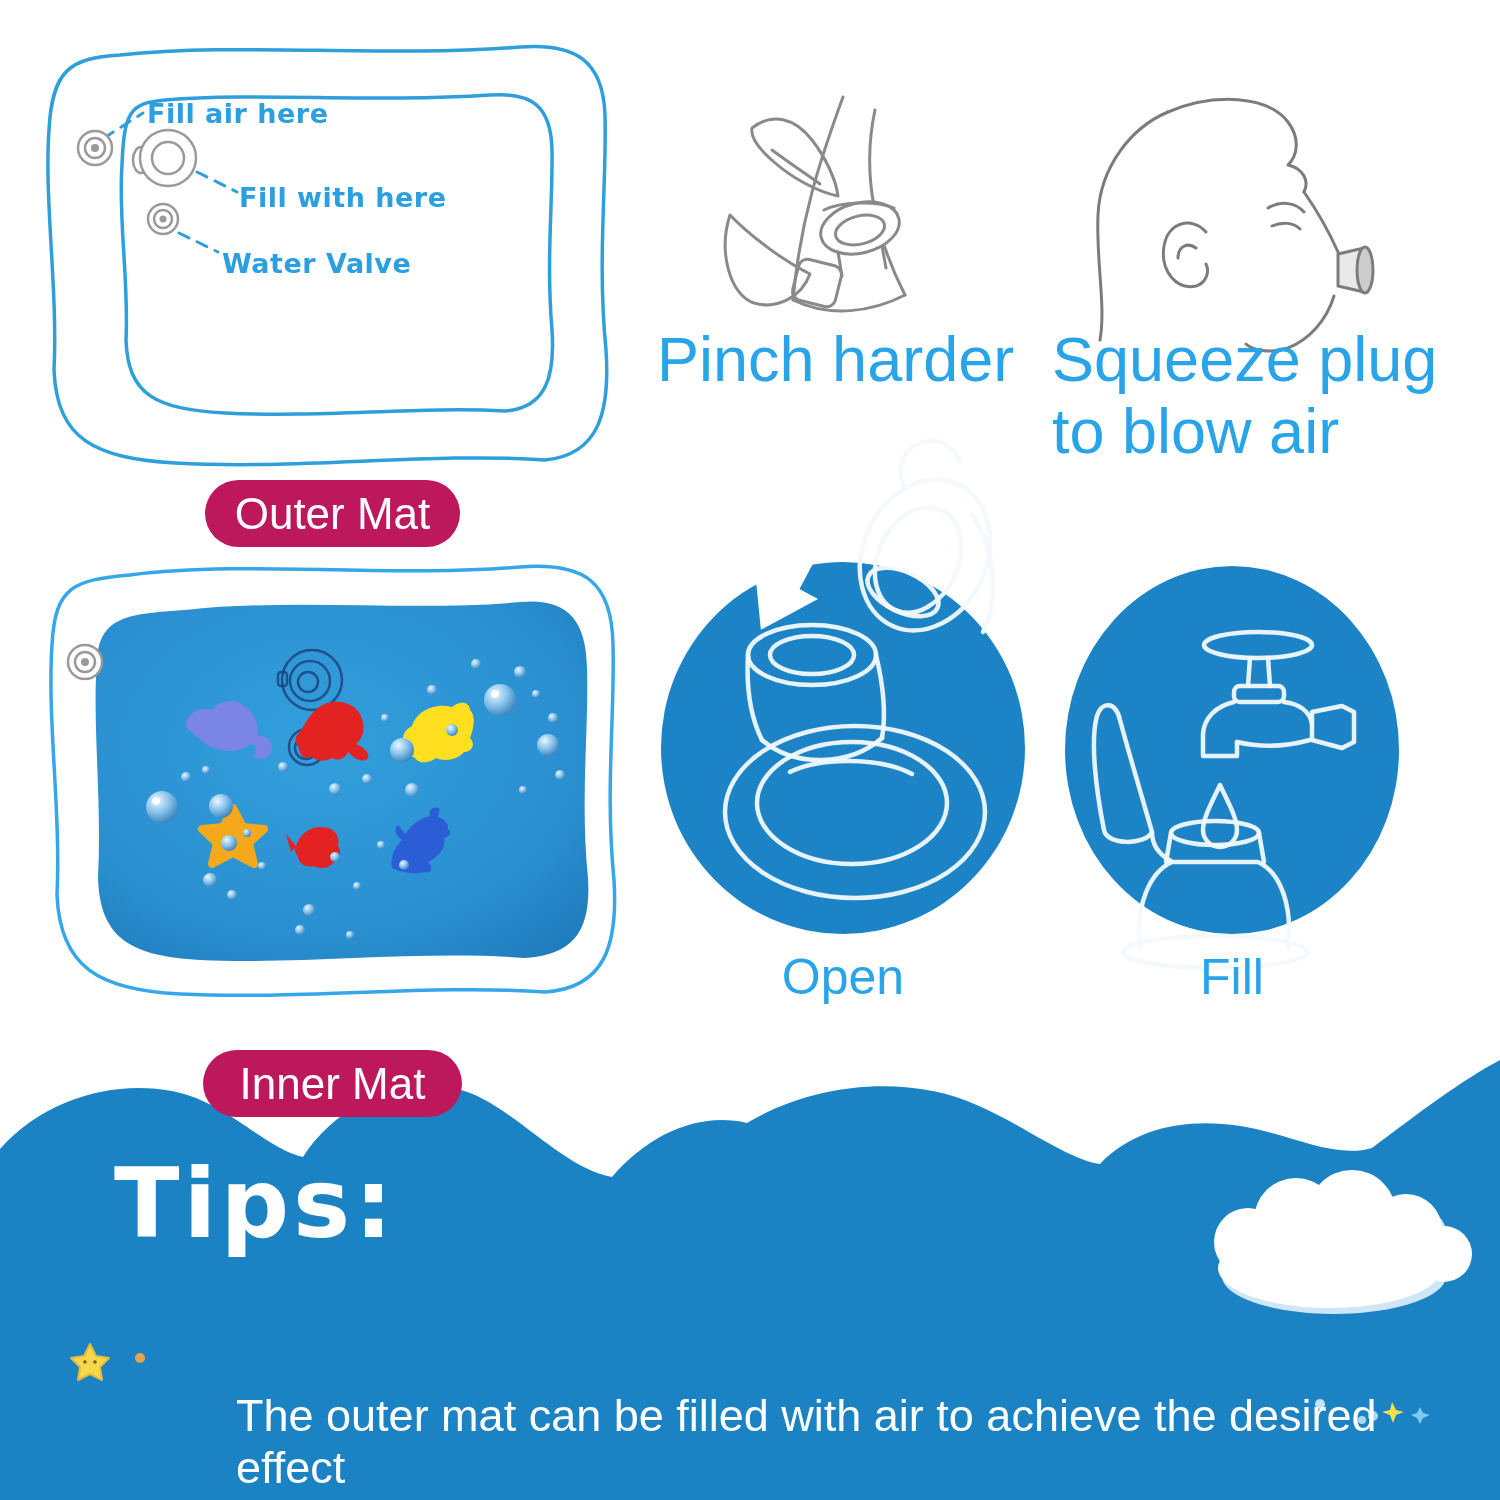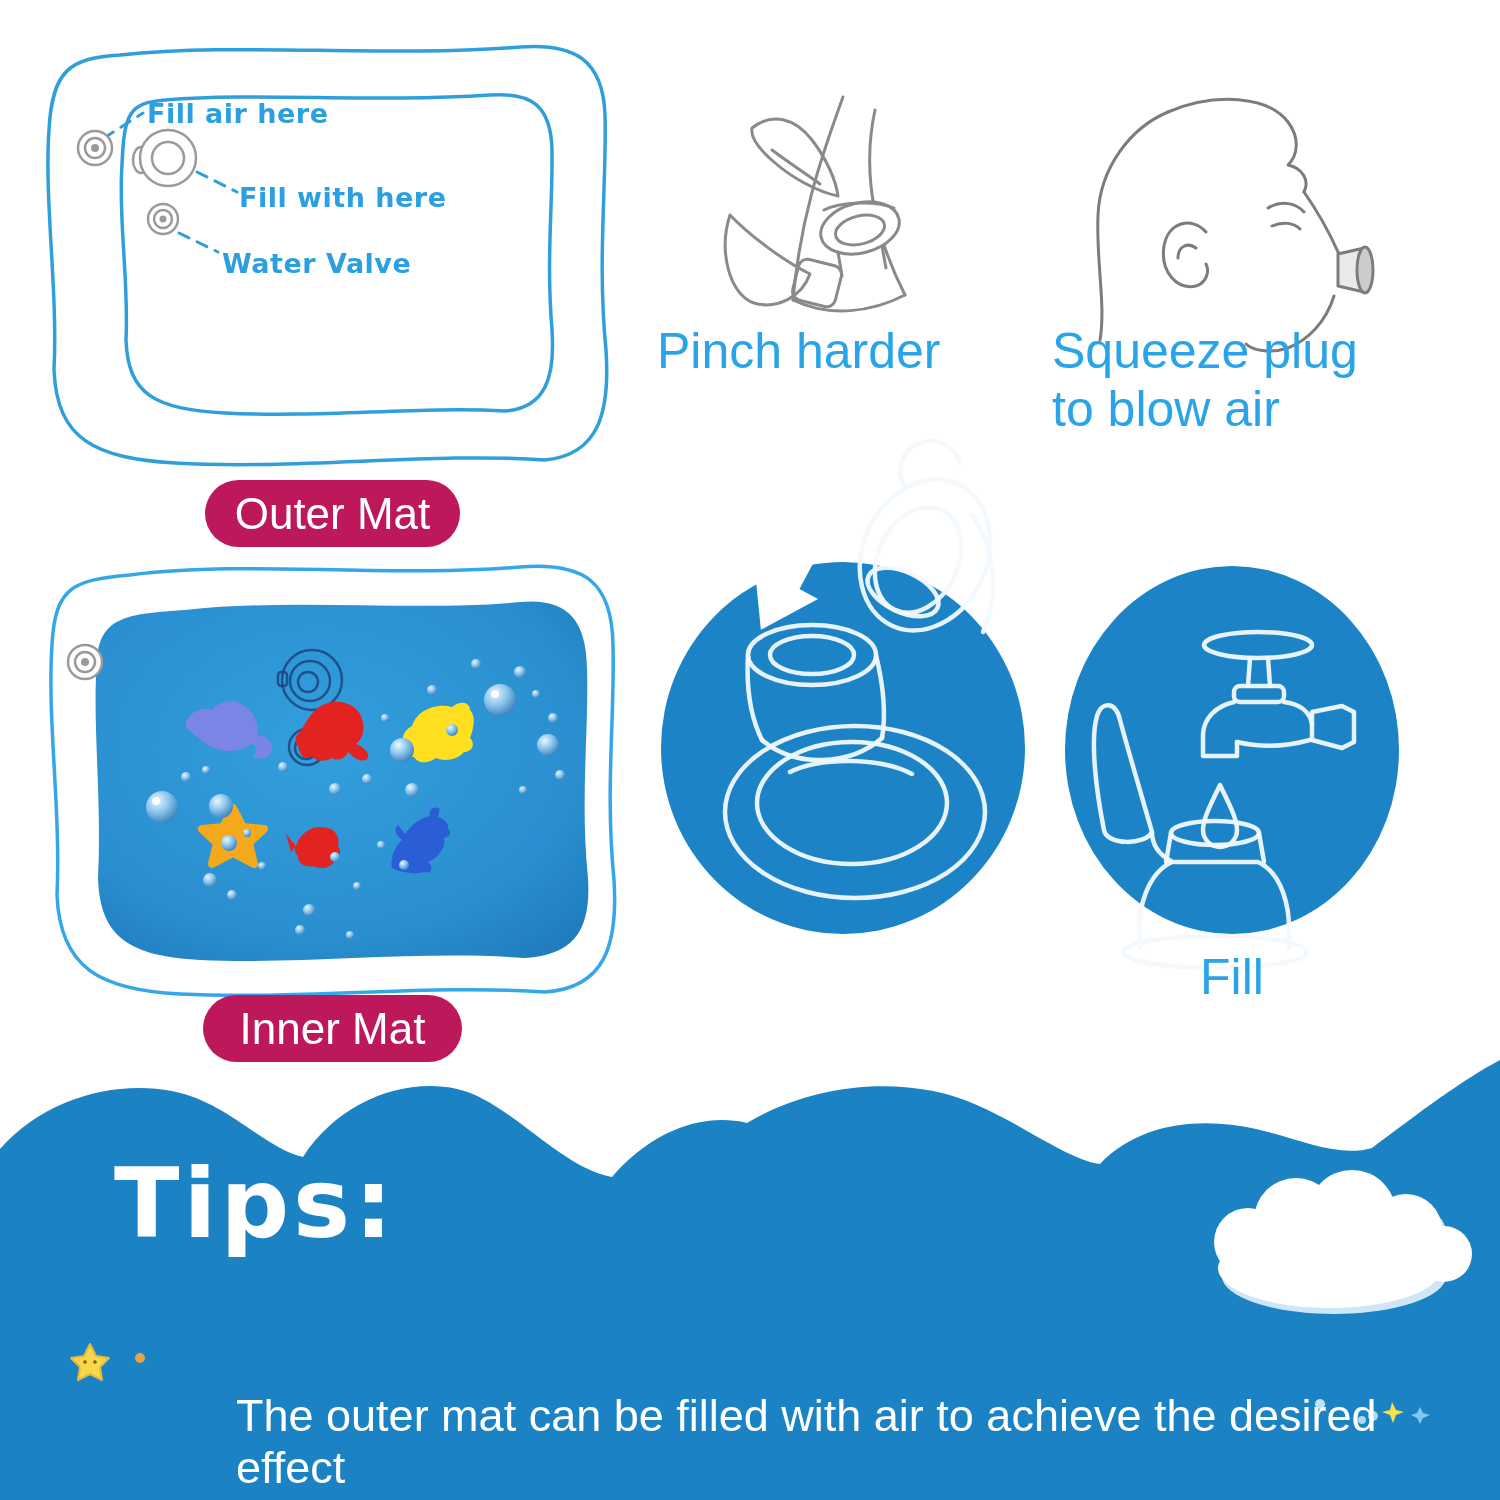--- a/index.html
+++ b/index.html
@@ -2,21 +2,21 @@
 <html><head>
 <meta charset="utf-8">
 <style>
   html,body{margin:0;padding:0;background:#ffffff;}
   #canvas{position:relative;width:1500px;height:1500px;background:#ffffff;overflow:hidden;
           font-family:"Liberation Sans",sans-serif;}
   #art{position:absolute;left:0;top:0;}
   .txt{position:absolute;pointer-events:none;}
   .callout{color:#2b9fe0;font-size:27px;font-weight:700;letter-spacing:.5px;
            font-family:"DejaVu Sans",sans-serif;}
-  .caption{color:#2aa4e8;font-size:50px;font-weight:500;white-space:pre-line;line-height:1.15;
+  .caption{color:#2aa4e8;font-size:63px;font-weight:500;white-space:pre-line;line-height:1.15;
            font-family:"Liberation Sans",sans-serif;}
   .pill{position:absolute;background:#be185d;border-radius:40px;display:flex;
         align-items:center;justify-content:center;color:#ffffff;font-size:44px;
         font-weight:500;font-family:"Liberation Sans",sans-serif;}
   .circle-label{color:#2aa4e8;font-size:50px;font-weight:500;text-align:center;}
   #tips-heading{color:#ffffff;font-size:96px;font-weight:700;
                 font-family:"DejaVu Sans",sans-serif;letter-spacing:4px;}
   .tip{color:#ffffff;font-size:45px;line-height:52px;width:1170px;
        font-family:"Liberation Sans",sans-serif;}
 </style>
@@ -280,22 +280,23 @@
 <div class="txt callout" style="left:222px;top:248px;">Water Valve</div>
 
 <div class="pill" style="left:205px;top:480px;width:255px;height:67px;">
   <span>Outer Mat</span>
 </div>
 
 <div class="txt caption" style="left:657px;top:323px;">Pinch harder</div>
 <div class="txt caption" style="left:1052px;top:323px;">Squeeze plug
 to blow air</div>
 
-<div class="pill" style="left:203px;top:995px;width:259px;height:67px;text-align:center;">
+<div class="pill" style="left:203px;top:1050px;width:259px;height:67px;text-align:center;">
   <span>Inner Mat</span>
 </div>
 
+<div class="txt circle-label" style="left:743px;top:948px;width:200px;">Open</div>
 <div class="txt circle-label" style="left:1132px;top:948px;width:200px;">Fill</div>
 
 <div class="txt" id="tips-heading" style="left:114px;top:1148px;">Tips:</div>
 <div class="txt tip" style="left:236px;top:1390px;">The outer mat can be filled with air to achieve the desired effect</div>
 
 </div>
 
 </body></html>

